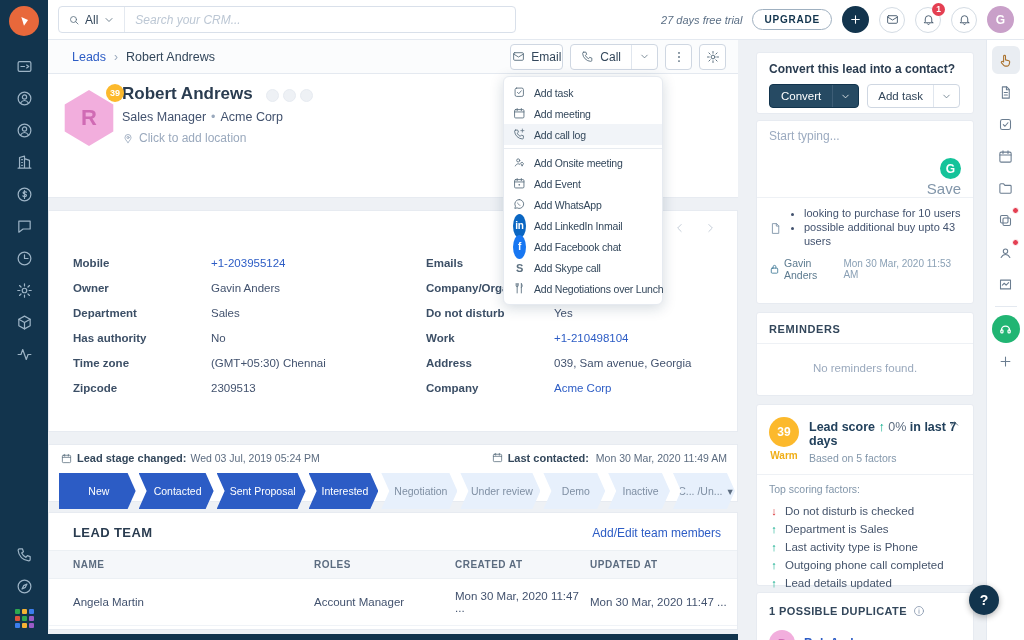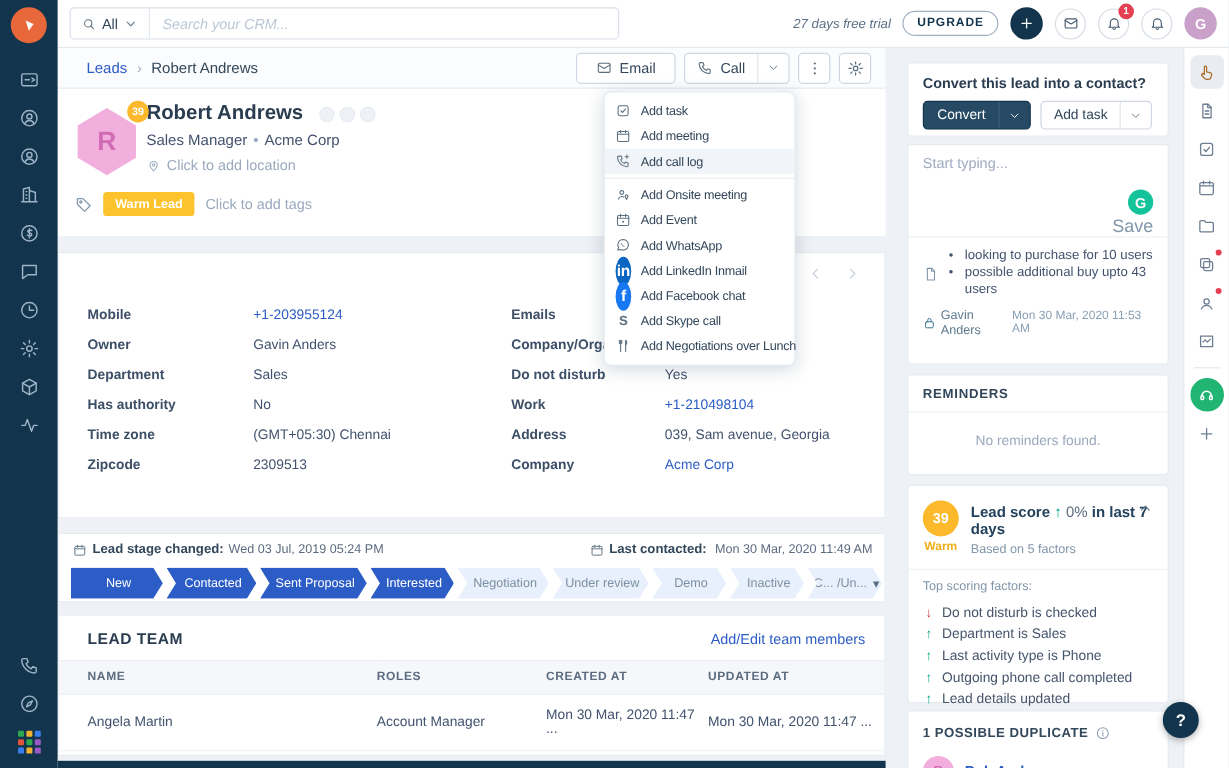--- a/index.html
+++ b/index.html
@@ -34,21 +34,21 @@
   .badge{position:absolute;top:-5px;right:-5px;min-width:13px;height:13px;border-radius:7px;background:#e43f52;color:#fff;font-size:8.5px;font-weight:bold;display:flex;align-items:center;justify-content:center;padding:0 3px}
   .avatar-top{width:27px;height:27px;border-radius:50%;background:#c9a0c9;color:#fff;font-size:12px;font-weight:bold;display:flex;align-items:center;justify-content:center;cursor:pointer}
 
   
   .main{position:absolute;left:48px;top:40px;width:696px;height:600px;background:#eef1f5}
   .crumb-bar{position:absolute;left:0;top:0;width:690px;height:34px;background:#fbfcfd;border-bottom:1px solid #e4e9f0;display:flex;align-items:center;padding:0 12px 0 24px}
   .crumb-link{color:#2c5cc5;font-size:12.5px;cursor:pointer}
   .crumb-sep{color:#9aa9bd;margin:0 8px;font-size:12px}
   .crumb-cur{color:#33475b;font-size:12.5px;font-weight:500}
   .crumb-actions{margin-left:auto;display:flex;align-items:center;gap:7px}
-  .btn{display:inline-flex;align-items:center;gap:6px;height:26px;padding:0 16px;background:#fff;border:1px solid #cfd7e2;border-radius:4px;font-size:12px;color:#33475b;cursor:pointer}
+  .btn{display:inline-flex;align-items:center;gap:6px;height:26px;padding:0 1px;background:#fff;border:1px solid #cfd7e2;border-radius:4px;font-size:12px;color:#33475b;cursor:pointer}
   .btn svg{width:13px;height:13px;color:#5c7080}
   .split{display:inline-flex;height:26px;border:1px solid #cfd7e2;border-radius:4px;background:#fff;overflow:hidden}
   .split .seg{display:inline-flex;align-items:center;gap:6px;padding:0 10px;font-size:12px;color:#33475b;cursor:pointer}
   .split .seg svg{width:13px;height:13px;color:#5c7080}
   .split .caret{display:inline-flex;align-items:center;padding:0 7px;border-left:1px solid #e0e6ee;cursor:pointer}
   .split .caret svg{width:11px;height:11px;color:#5c7080}
   .sq-btn{width:27px;height:26px;display:inline-flex;align-items:center;justify-content:center;background:#fff;border:1px solid #cfd7e2;border-radius:4px;color:#5c7080;cursor:pointer}
   .sq-btn svg{width:14px;height:14px}
 
   .profile-card{position:absolute;left:0;top:34px;width:690px;height:124px;background:#fff;border-bottom:1px solid #e7ebf1}
@@ -73,42 +73,42 @@
   .dgrid{position:absolute;left:24px;top:46px;right:16px;display:grid;grid-template-columns:138px 215px 128px auto;row-gap:13px;font-size:11.5px}
   .dlabel{color:#3c4f66;font-weight:bold}
   .dval{color:#42526e}
   .dval.link{color:#2c5cc5;cursor:pointer}
 
   .stage-card{position:absolute;left:0;top:404px;width:690px;height:58px;background:#fff;border:1px solid #e7ebf1}
   .stage-meta{position:absolute;left:12px;right:10px;top:7px;display:flex;align-items:center;font-size:10.5px;color:#5c6c80}
   .stage-meta b{color:#33475b;font-size:11px;margin-right:4px}
   .stage-meta .mic{color:#5c7080;margin-right:5px}.stage-meta .mic svg{width:11px;height:11px}
   .stages{position:absolute;left:10px;top:28px;width:676px;display:flex;gap:3px}
-  .stage{height:26px;display:flex;align-items:center;justify-content:center;font-size:10.5px;color:#7f8fa3;background:#e7f0fc;clip-path:polygon(0 0,calc(100% - 8px) 0,100% 50%,calc(100% - 8px) 100%,0 100%,8px 50%);padding:0 10px 0 13px;cursor:pointer;white-space:nowrap}
+  .stage{height:36px;display:flex;align-items:center;justify-content:center;font-size:10.5px;color:#7f8fa3;background:#e7f0fc;clip-path:polygon(0 0,calc(100% - 8px) 0,100% 50%,calc(100% - 8px) 100%,0 100%,8px 50%);padding:0 10px 0 13px;cursor:pointer;white-space:nowrap}
   .stage.first{clip-path:polygon(0 0,calc(100% - 8px) 0,100% 50%,calc(100% - 8px) 100%,0 100%)}
   .stage.done{background:#2c5cc5;color:#fff}
   .stage .scaret{margin-left:5px;color:#5c6c80}
 
   .team-card{position:absolute;left:0;top:472px;width:690px;height:118px;background:#fff;border:1px solid #e7ebf1}
   .team-head{display:flex;align-items:center;padding:12px 16px 10px 24px}
   .team-title{font-size:13px;font-weight:bold;letter-spacing:.4px;color:#2a3c50}
   .team-link{margin-left:auto;color:#2c5cc5;font-size:12px;cursor:pointer}
   .ttable{width:100%;border-collapse:collapse;font-size:11.5px}
   .ttable th{background:#f5f7fa;border-top:1px solid #ecf0f4;border-bottom:1px solid #ecf0f4;color:#5c6c80;font-size:10px;letter-spacing:.5px;text-align:left;font-weight:bold;padding:8px 0}
   .ttable td{color:#42526e;padding:11px 0;border-bottom:1px solid #f0f3f7}
   .c1{width:265px;padding-left:24px!important}.c2{width:141px}.c3{width:135px}
   .bottom-strip{position:absolute;left:0;top:594px;width:690px;height:6px;background:#12344d}
 
   
   .menu{position:absolute;left:503px;top:76px;width:160px;background:#fff;border:1px solid #e6eaf0;border-radius:6px;box-shadow:0 3px 14px rgba(18,52,77,.18);padding:5px 0;z-index:60}
   .mi{display:flex;align-items:center;gap:7px;height:21px;padding:0 8px;font-size:10.5px;letter-spacing:-.2px;color:#33475b;cursor:pointer;white-space:nowrap}
   .mi.active{background:#f1f4f8}
   .mi .ic{width:15px;height:15px;color:#5c7080}
   .mi .ic svg{width:12.5px;height:12.5px}
-  .mi .brand{width:13px;height:24px;border-radius:50%;color:#fff;font-size:13px;font-weight:bold;display:flex;align-items:center;justify-content:center}
+  .mi .brand{width:13px;height:24px;border-radius:50%;color:#fff;font-size:10px;font-weight:bold;display:flex;align-items:center;justify-content:center}
   .brand.li{background:#0a66c2}.brand.fb{background:#1877f2}
   .mi .sk{font-size:11px;font-weight:bold;color:#5c7080;width:15px;text-align:center}
   .msep{height:1px;background:#e8ecf1;margin:3px 0}
 
   
   .panel{position:absolute;left:744px;top:40px;width:242px;height:600px;background:#eef1f5;padding:12px 12px 0}
   .pcard{background:#fff;border:1px solid #e7ebf1;border-radius:3px}
   .convert-card{height:62px;padding:9px 12px}
   .convert-q{font-size:12px;font-weight:bold;color:#2a3c50;margin-bottom:8px}
   .convert-row{display:flex;gap:8px}
@@ -358,30 +358,20 @@
           <i></i>
         </div>
       <div class="lead-sub"><span>Sales Manager</span><span class="dot">•</span><span>Acme Corp</span></div>
       <div class="lead-loc">
           <svg viewBox="0 0 24 24">
             <path d="M12 21c-4-4.2-6-7.3-6-10a6 6 0 1 1 12 0c0 2.7-2 5.8-6 10z"></path>
             <circle cx="12" cy="11" r="2.2"></circle>
           </svg>
           <span>Click to add location</span>
         </div>
-      <div class="tag-row">
-        <span class="ic tagic">
-            <svg viewBox="0 0 24 24">
-              <path d="M4 4h7.5L21 13.5 13.5 21 4 11.5z"></path>
-              <circle cx="8.5" cy="8.5" r="1.4"></circle>
-            </svg>
-          </span>
-        <span class="chip">Warm Lead</span>
-        <span class="add-tags">Click to add tags</span>
-      </div>
     </div>
 
     <div class="details-card">
       <div class="details-tools">
         <span class="ic">
             <svg viewBox="0 0 24 24">
               <circle cx="11" cy="11" r="6"></circle>
               <path d="M15.5 15.5 20 20"></path>
             </svg>
           </span>
@@ -427,21 +417,21 @@
     <div class="stage-card">
       <div class="stage-meta">
         <span class="ic mic">
             <svg viewBox="0 0 24 24">
               <rect x="3" y="5" width="18" height="16" rx="2"></rect>
               <path d="M3 9.5h18M8 3v4M16 3v4"></path>
             </svg>
           </span>
         <b>Lead stage changed:</b>
         <span>Wed 03 Jul, 2019 05:24 PM</span>
-        <span style="margin-left:auto;display:inline-flex;align-items:flex-end">
+        <span style="margin-left:auto;display:inline-flex;align-items:flex-start">
           <span class="ic mic">
               <svg viewBox="0 0 24 24">
                 <rect x="3" y="5" width="18" height="16" rx="2"></rect>
                 <path d="M3 9.5h18M8 3v4M16 3v4"></path>
               </svg>
             </span>
           <b>Last contacted:</b>&nbsp;
           <span>Mon 30 Mar, 2020 11:49 AM</span>
         </span>
       </div>

